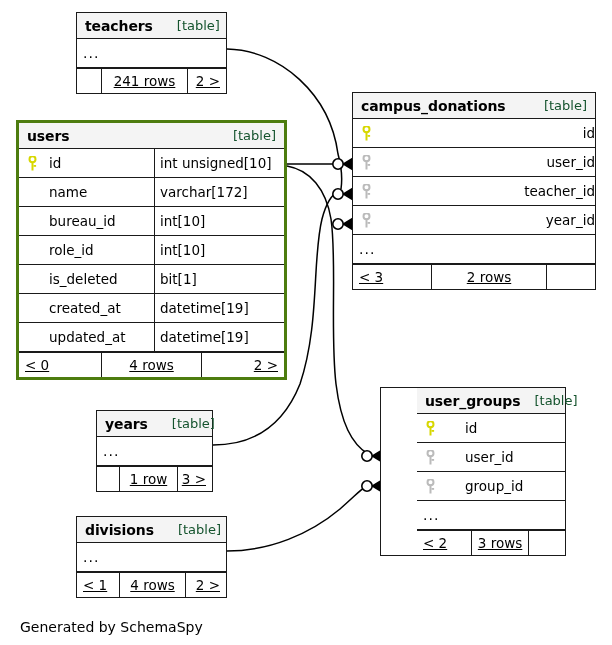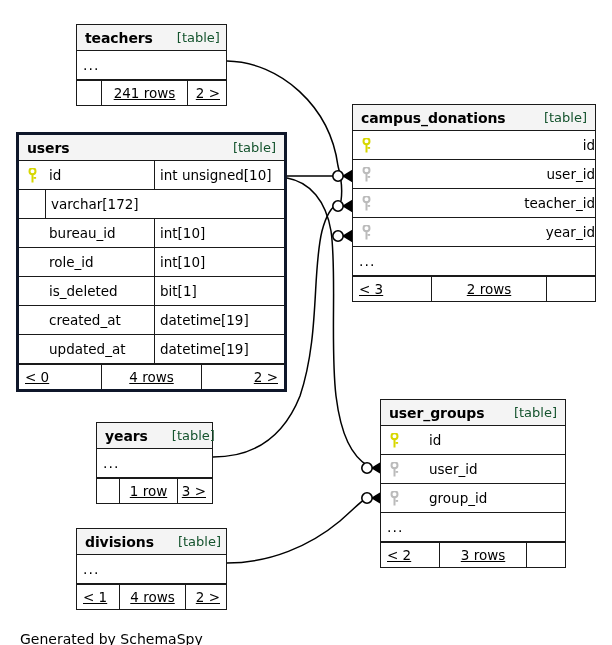--- a/index.html
+++ b/index.html
@@ -2,32 +2,32 @@
 <html><head>
 <meta charset="utf-8">
 <style>
   html,body{margin:0;padding:0;}
   body{
     width:612px;height:645px;background:#ffffff;
     font-family:"DejaVu Sans","Liberation Sans",sans-serif;
     position:relative;overflow:hidden;
     -webkit-font-smoothing:antialiased;
   }
-  #canvas{position:absolute;left:0;top:16px;width:612px;height:455px;border-radius:15px;}
+  #canvas{position:absolute;left:0;top:4px;width:612px;height:455px;border-radius:15px;}
   #edges{position:absolute;left:0;top:0;width:612px;height:645px;pointer-events:none;}
 
   .table-box{
     position:absolute;
     background:#ffffff;
     border:1px solid #1a1a1a;
     box-sizing:border-box;
     font-size:13.5px;
     color:#000000;
   }
-  .table-box.focal{border:3px solid #0f172a;}
+  .table-box.focal{border:3px solid #4d7c0f;}
 
   .tbl-header{
     background:#f4f4f4;
     border-bottom:1px solid #1a1a1a;
     display:flex;align-items:center;
     padding:0 8px;
     height:26px;
     box-sizing:border-box;
     white-space:nowrap;
   }
@@ -71,21 +71,21 @@
     position:absolute;left:20px;top:615px;
     font-size:14px;color:#000;white-space:nowrap;
   }
 
   
   #tbl-teachers{left:76px;top:8px;width:151px;}
   #tbl-users{left:16px;top:116px;width:271px;}
   #tbl-campus_donations{left:352px;top:88px;width:244px;text-align:right;}
   #tbl-years{left:96px;top:406px;width:117px;}
   #tbl-divisions{left:76px;top:512px;width:151px;}
-  #tbl-user_groups{left:380px;top:383px;width:186px;}
+  #tbl-user_groups{left:380px;top:383px;width:186px;padding-left:36px;}
 </style>
 </head>
 <body>
 
 <div id="canvas">
 
   <svg id="edges" viewBox="0 0 612 645" xmlns="http://www.w3.org/2000/svg">
     <defs>
       <g id="crowfoot">
         <circle cx="0" cy="0" r="5.2" fill="#ffffff" stroke="#000000" stroke-width="1.6"></circle>
@@ -152,20 +152,21 @@
             <rect x="3.5" y="5.5" width="2" height="9" fill="#d7d700"></rect>
             <rect x="5.5" y="9" width="2.6" height="1.8" fill="#d7d700"></rect>
           </svg>
       </span>
       <span class="col-name">id</span>
       <span class="col-type">int unsigned[10]</span>
     </div>
 
     <div class="tbl-row">
       <span class="col-key"></span>
+      <span class="col-name">name</span>
       <span class="col-type">varchar[172]</span>
     </div>
 
     <div class="tbl-row">
       <span class="col-key"></span>
       <span class="col-name">bureau_id</span>
       <span class="col-type">int[10]</span>
     </div>
 
     <div class="tbl-row">

